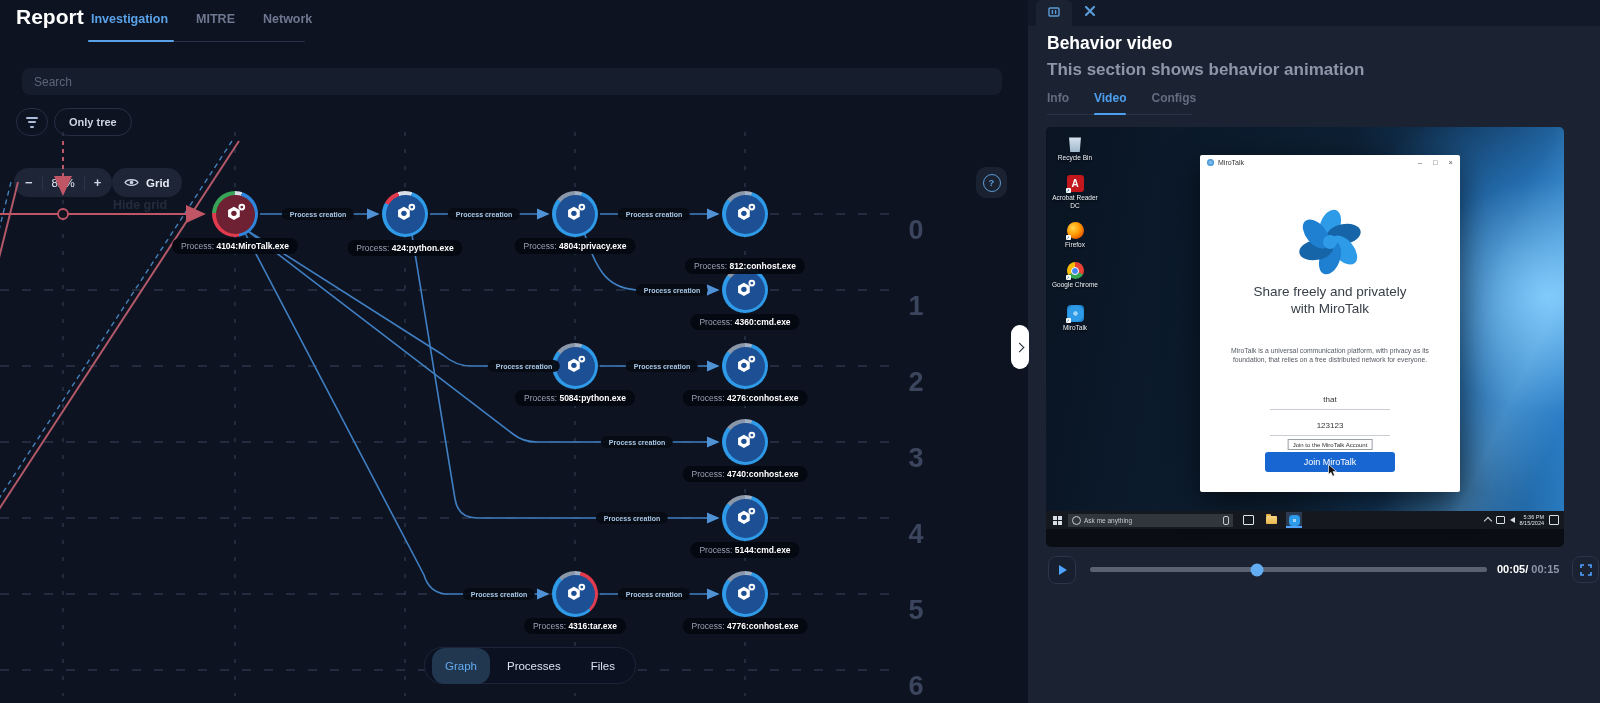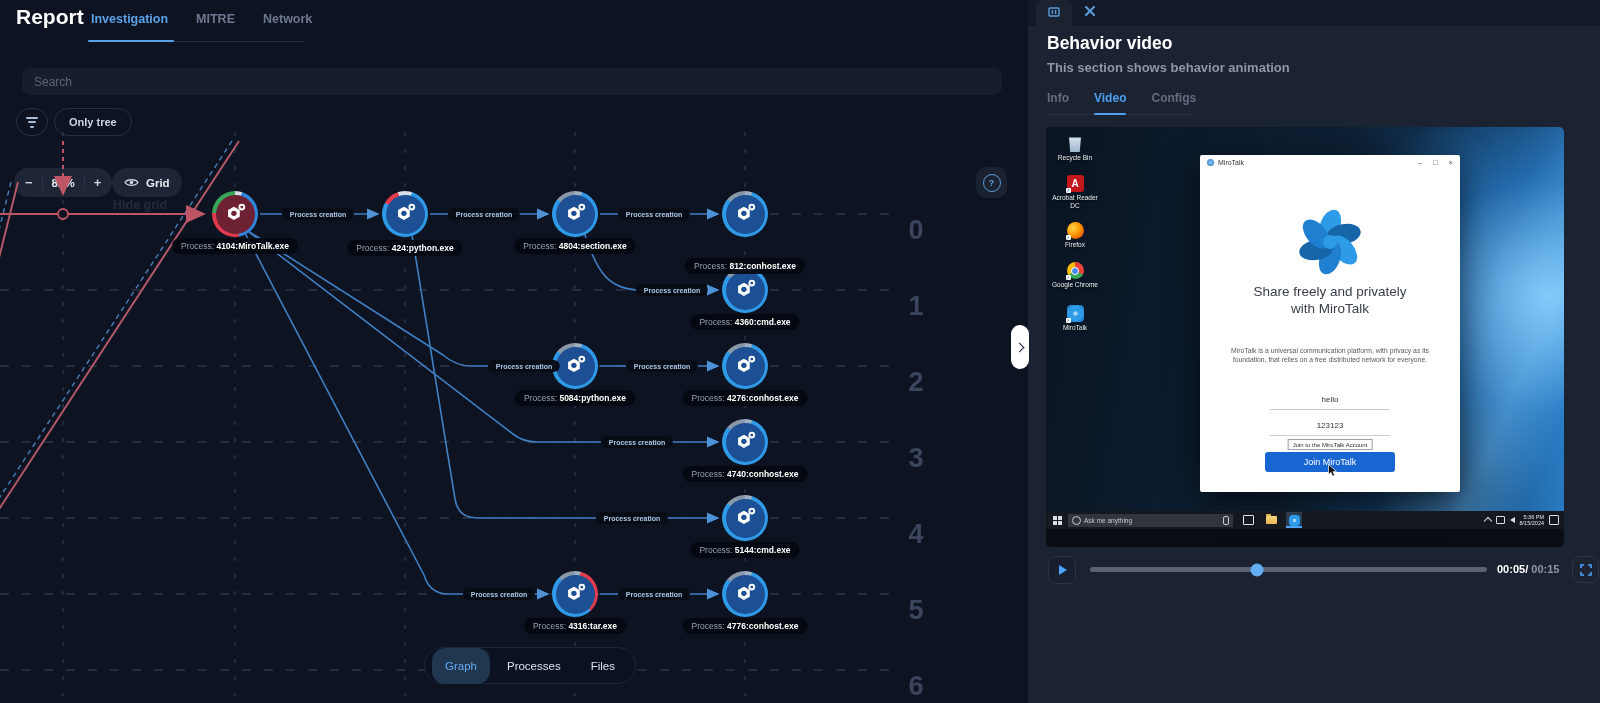--- a/index.html
+++ b/index.html
@@ -24,21 +24,21 @@
 
   .pill-btn{position:absolute;height:28px;border:1px solid #272f44;border-radius:14px;background:transparent;
     display:flex;align-items:center;justify-content:center;box-sizing:border-box;cursor:pointer;}
   .filter-btn{left:16px;top:108px;width:32px;flex-direction:column;gap:2.5px;}
   .filter-btn i{display:block;height:2px;border-radius:1px;background:#a9bdd9;}
   .only-tree-btn{left:54px;top:108px;padding:0 14px;font-size:11px;font-weight:bold;color:#cdd4e2;}
 
   .zoom-pill{position:absolute;left:14px;top:168px;height:29px;background:#1d2536;border-radius:15px;
     display:flex;align-items:center;padding:0 11px;gap:9px;}
   .zoom-pill .zbtn{color:#cdd4e2;font-size:13px;font-weight:bold;cursor:pointer;line-height:1;}
-  .zoom-pill .zlevel{color:#e6eaf2;font-size:11.5px;font-weight:bold;}
+  .zoom-pill .zlevel{color:#e6eaf2;font-size:11.5px;font-weight:normal;}
   .zoom-pill .zdiv{width:1px;height:14px;background:#2c3447;}
   .grid-pill{position:absolute;left:112px;top:168px;height:29px;background:#1d2536;border-radius:15px;
     display:flex;align-items:center;padding:0 12px;gap:7px;cursor:pointer;}
   .grid-pill .glabel{font-size:11.5px;font-weight:bold;color:#e6eaf2;}
   .hide-grid{position:absolute;left:113px;top:198px;font-size:12.5px;font-weight:bold;color:rgba(150,160,180,.17);}
 
   .help-btn{position:absolute;left:976px;top:167px;width:31px;height:31px;background:#1a2231;border-radius:10px;
     display:flex;align-items:center;justify-content:center;cursor:pointer;}
   .help-btn .qc{width:16px;height:16px;border:1.5px solid #5b9bd5;border-radius:50%;display:flex;align-items:center;
     justify-content:center;font-size:9.5px;font-weight:bold;color:#5b9bd5;}
@@ -63,21 +63,21 @@
     border-radius:19px;display:flex;align-items:center;padding:0 7px;gap:4px;box-sizing:border-box;}
   .view-tab{padding:12px 13px;border-radius:13px;font-size:11.5px;color:#dbe2ee;cursor:pointer;}
   .view-tab.active{background:#21374f;color:#62aaf2;}
 
   
   .panel{position:absolute;left:1028px;top:0;width:572px;height:703px;background:#1b2231;}
   .panel-topbar{position:absolute;left:0;top:0;width:572px;height:26px;background:#121929;display:flex;padding-left:8px;}
   .panel-toptab{width:36px;height:26px;border-radius:6px 6px 0 0;display:flex;align-items:center;justify-content:center;cursor:pointer;}
   .panel-toptab.active{background:#1b2231;}
   .panel-title{position:absolute;left:19px;top:33px;font-size:17.5px;font-weight:bold;color:#fff;}
-  .panel-subtitle{position:absolute;left:19px;top:60px;font-size:13px;font-weight:bold;color:#8e96a9;}
+  .panel-subtitle{position:absolute;left:19px;top:60px;font-size:17px;font-weight:bold;color:#8e96a9;}
   .panel-tabs{position:absolute;left:19px;top:91px;display:flex;gap:25px;font-size:12px;font-weight:bold;width:145px;
     border-bottom:1px solid #2a3246;padding-bottom:9px;}
   .panel-tab{color:#646c80;cursor:pointer;position:relative;}
   .panel-tab.active{color:#4da0f0;}
   .panel-tab.active::after{content:"";position:absolute;left:0;right:0;bottom:-10px;height:2px;background:#4da0f0;border-radius:2px;}
 
   .video-frame{position:absolute;left:18px;top:127px;width:518px;height:420px;border-radius:5px;background:#0a0e14;overflow:hidden;}
   .desktop{position:absolute;left:0;top:0;right:0;bottom:18px;
     background:
       linear-gradient(115deg, rgba(0,0,0,0) 72%, rgba(140,210,255,.30) 84%, rgba(30,110,190,.15) 93%),
@@ -260,21 +260,21 @@
       </div>
       <div class="node-label" style="left: 405px; top: 240px;"><span>Process: </span><b>424:python.exe</b></div>
       <div class="pnode ring-blue" style="left: 575px; top: 214px;">
         <svg width="26" height="26" viewBox="0 0 24 24">
           <path d="M11 5.2 L16.4 8.3 V14.5 L11 17.6 L5.6 14.5 V8.3 Z" fill="#fff"></path>
           <circle cx="11" cy="11.4" r="2.5" fill="var(--inner,#1d4f94)"></circle>
           <circle cx="18.3" cy="5.6" r="3.1" fill="#fff"></circle>
           <circle cx="18.3" cy="5.6" r="1.3" fill="var(--inner,#1d4f94)"></circle>
         </svg>
       </div>
-      <div class="node-label" style="left: 575px; top: 238px;"><span>Process: </span><b>4804:section.exe</b></div>
+      <div class="node-label" style="left: 575px; top: 238px;"><span>Process: </span><b>4804:privacy.exe</b></div>
       <div class="pnode ring-blue" style="left: 745px; top: 214px;">
         <svg width="26" height="26" viewBox="0 0 24 24">
           <path d="M11 5.2 L16.4 8.3 V14.5 L11 17.6 L5.6 14.5 V8.3 Z" fill="#fff"></path>
           <circle cx="11" cy="11.4" r="2.5" fill="var(--inner,#1d4f94)"></circle>
           <circle cx="18.3" cy="5.6" r="3.1" fill="#fff"></circle>
           <circle cx="18.3" cy="5.6" r="1.3" fill="var(--inner,#1d4f94)"></circle>
         </svg>
       </div>
       <div class="node-label" style="left: 745px; top: 238px; margin-top: 20px;"><span>Process: </span><b>812:conhost.exe</b></div>
       <div class="pnode ring-blue" style="left: 745px; top: 290px;">
@@ -461,21 +461,21 @@
           </svg>
         </div>
         <div class="mw-heading">
           <div>Share freely and privately</div>
           <div>with MiroTalk</div>
         </div>
         <div class="mw-desc">
           <div>MiroTalk is a universal communication platform, with privacy as its</div>
           <div>foundation, that relies on a free distributed network for everyone.</div>
         </div>
-        <div class="mw-field" style="top:240px;">hello</div>
+        <div class="mw-field" style="top:240px;">that</div>
         <div class="mw-field" style="top:266px;">123123</div>
         <div class="mw-tooltip">Join to the MiroTalk Account</div>
         <div class="mw-join">Join MiroTalk</div>
         <div class="mw-cursor">
           <svg width="9" height="13" viewBox="0 0 9 13">
               <path d="M0.5 0.5 L0.5 10.5 L3 8.4 L4.6 12.2 L6.6 11.3 L5 7.6 L8.4 7.3 Z" fill="#111" stroke="#fff" stroke-width="0.7"></path>
             </svg>
         </div>
       </div>
 

